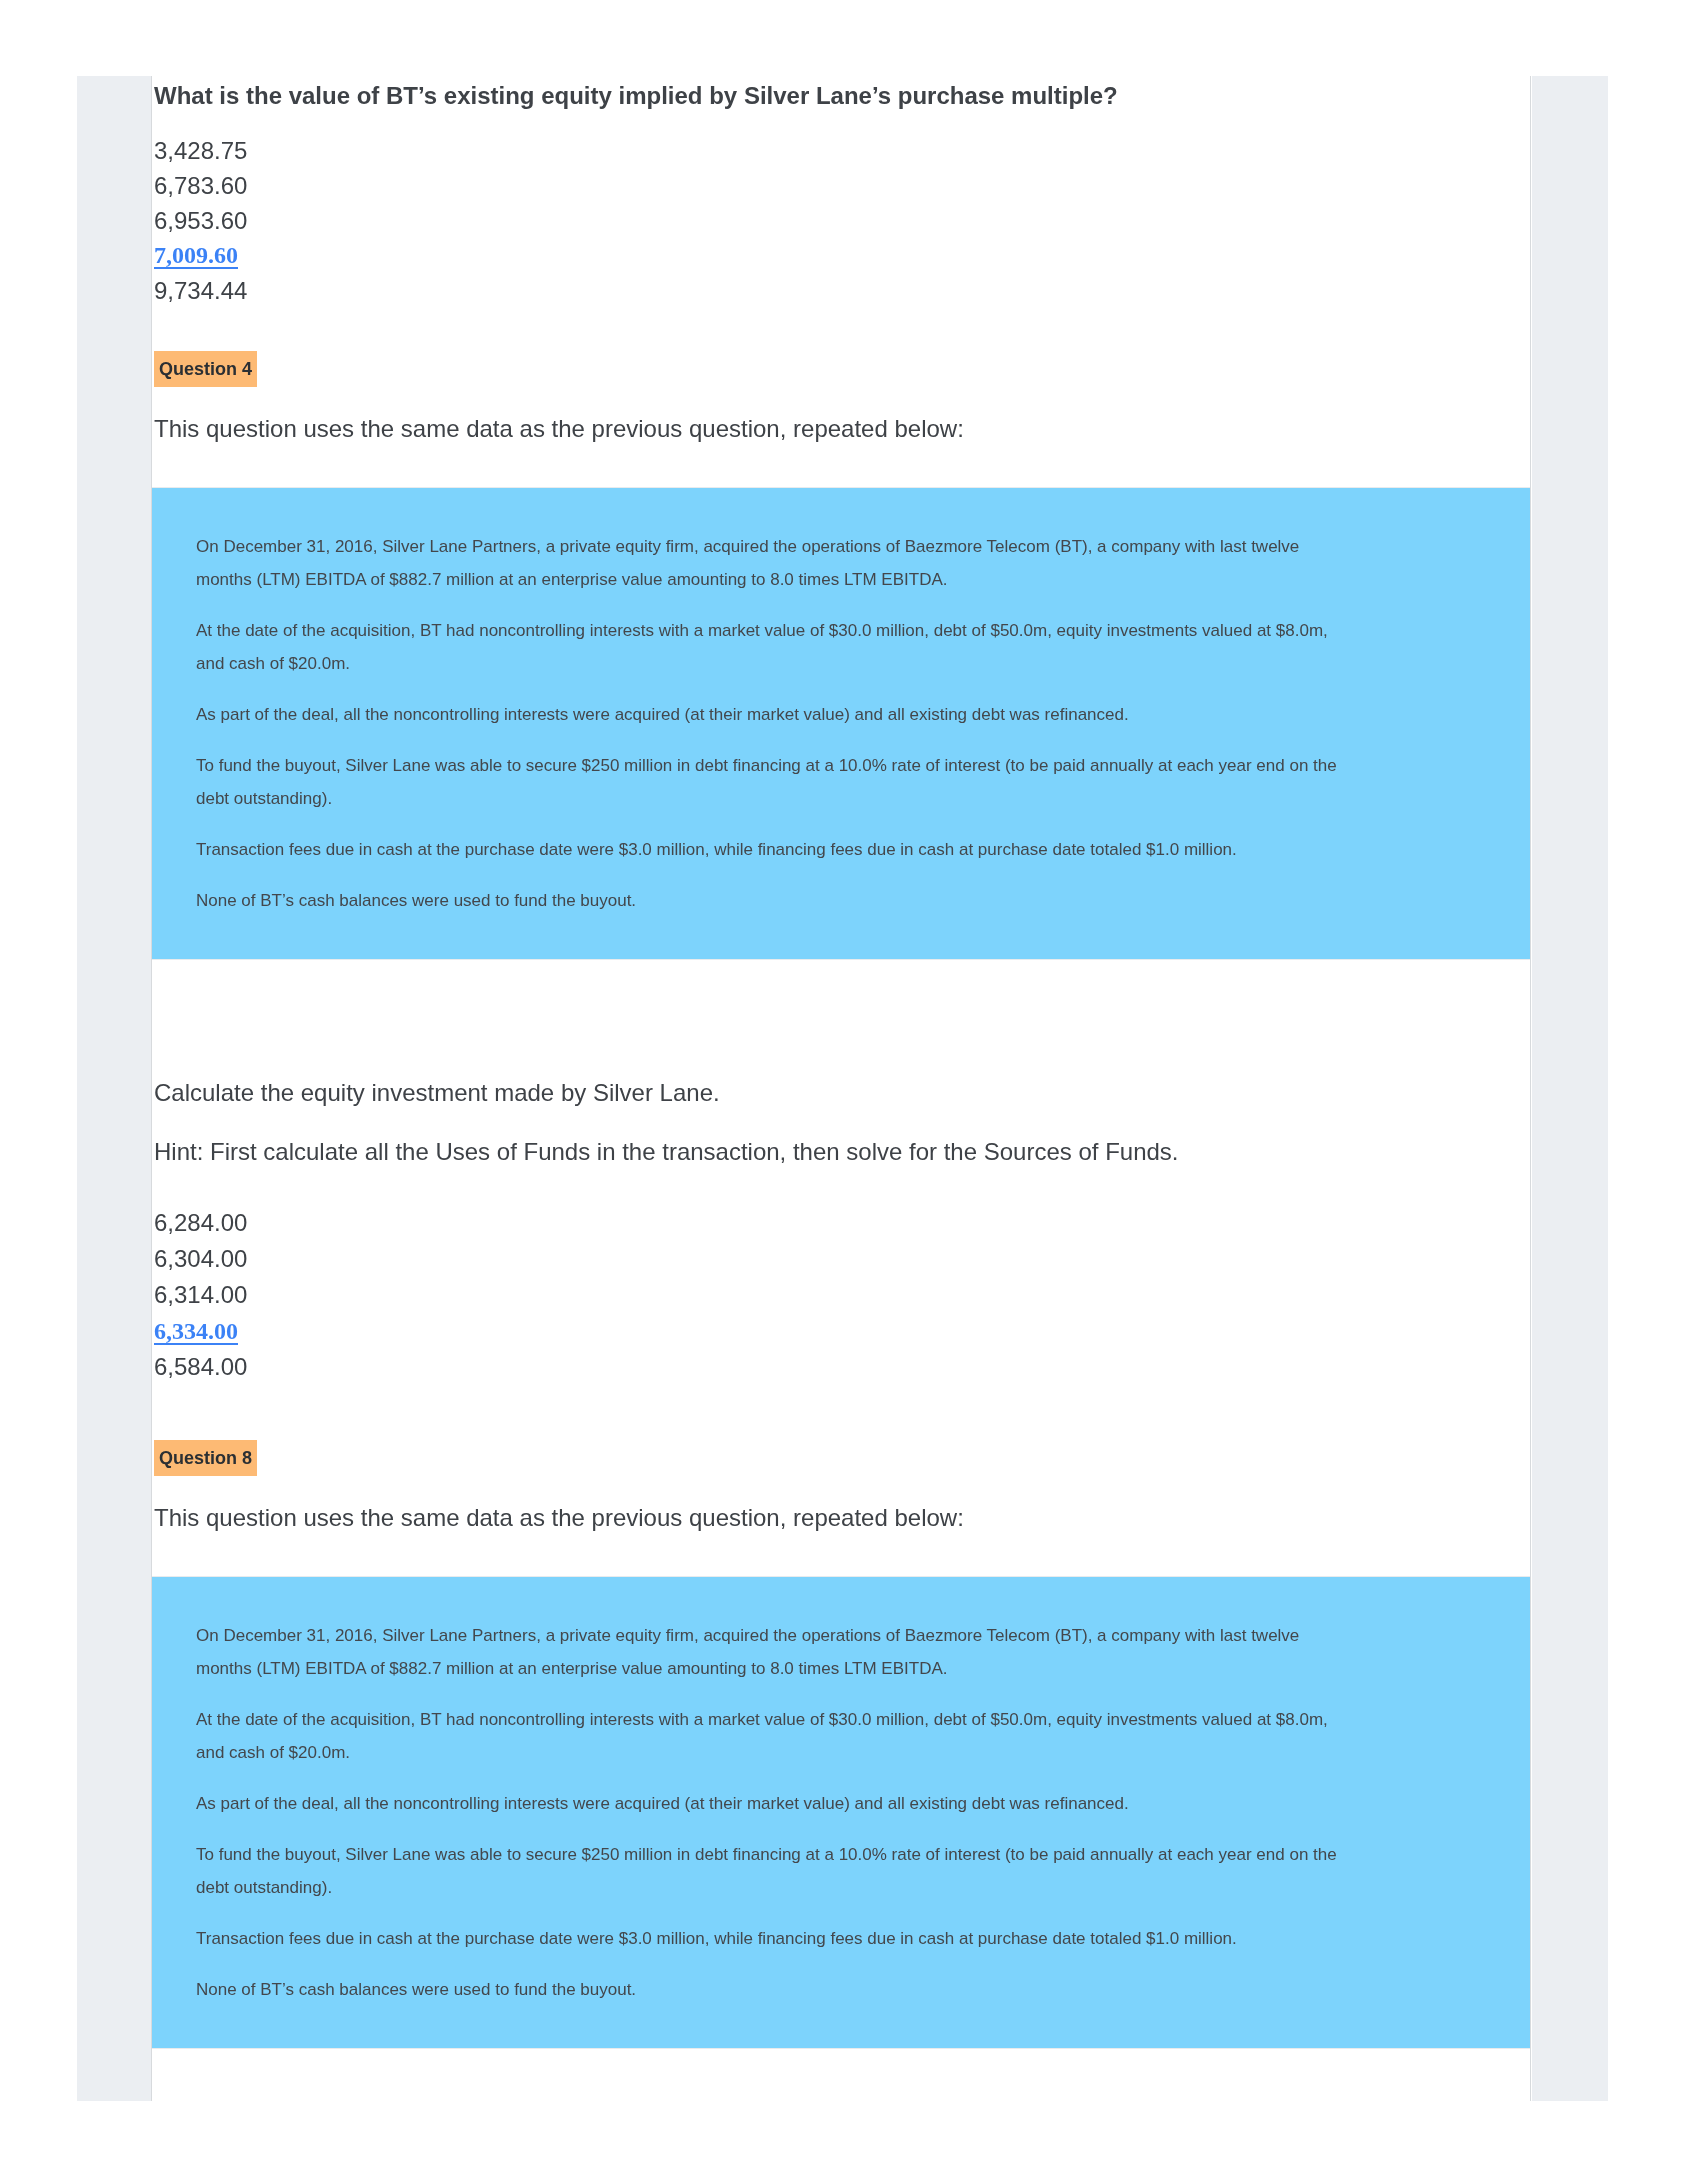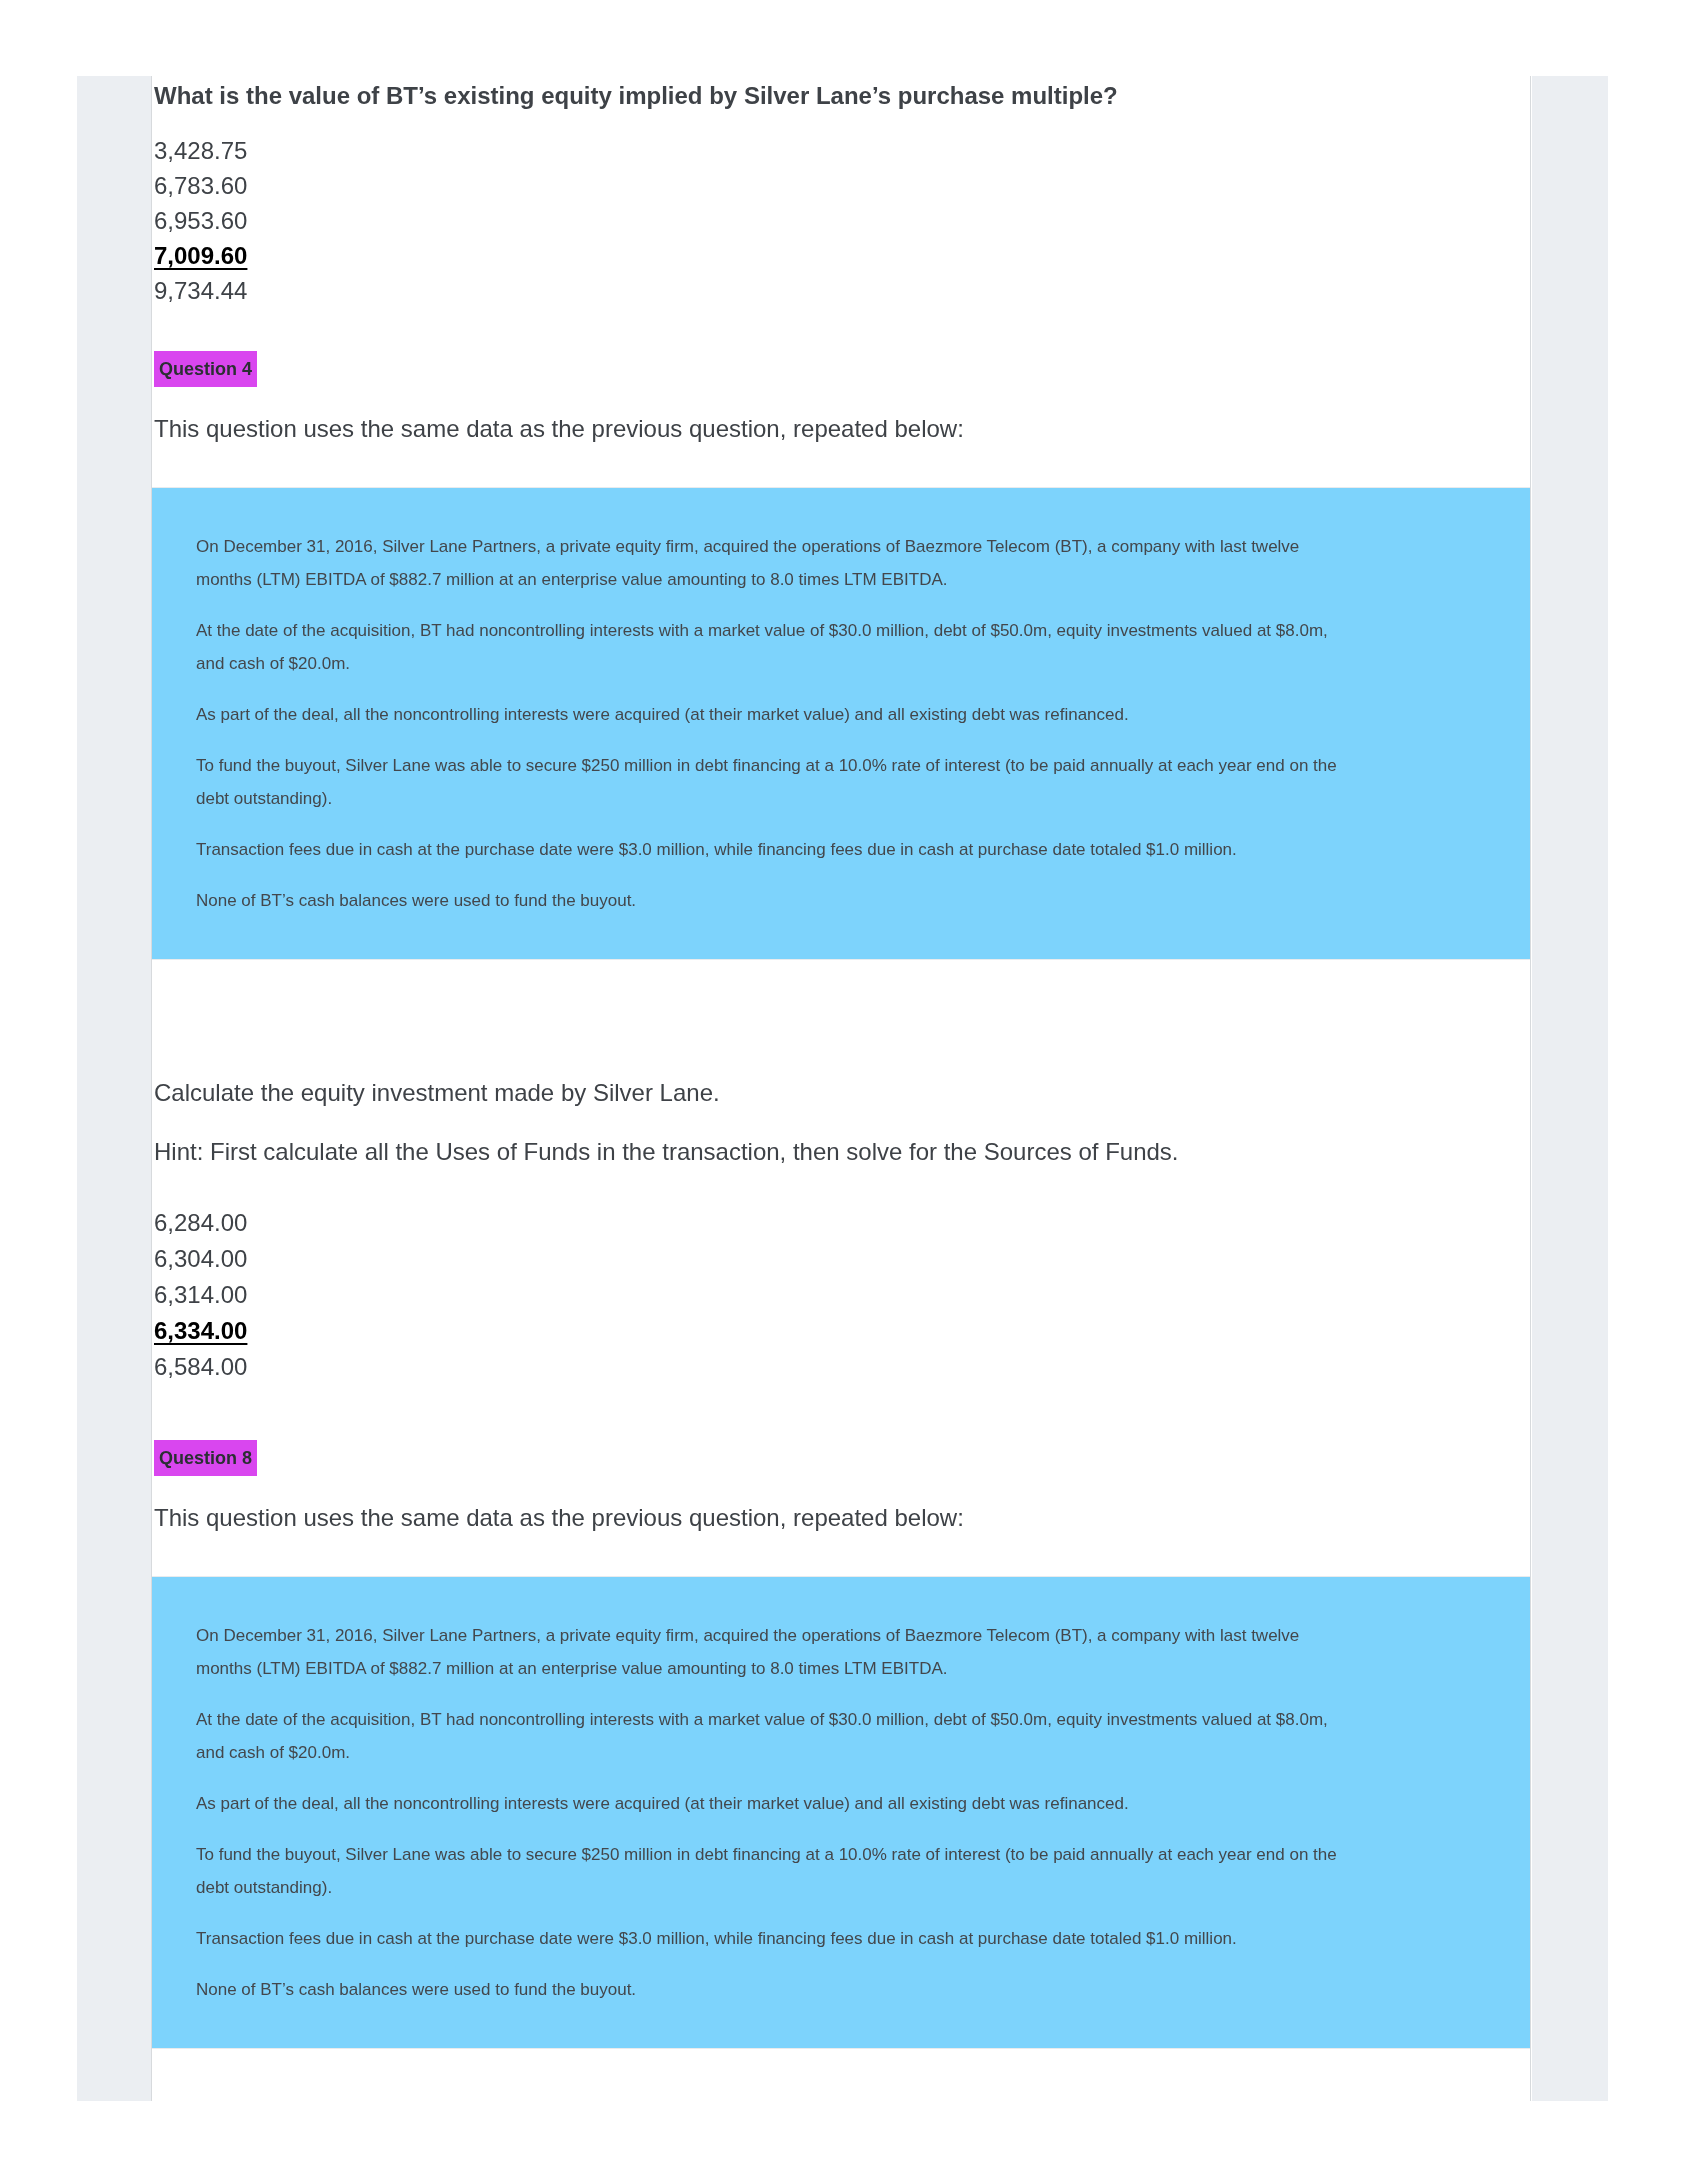--- a/index.html
+++ b/index.html
@@ -15,25 +15,25 @@
     position:absolute;left:151px;top:76px;width:1380px;height:2025px;
     background:#ffffff;border-left:1px solid #d7dadd;border-right:1px solid #d7dadd;
     box-sizing:border-box;overflow:hidden;
   }
   .abs{position:absolute;}
   .qtext{left:2px;font-size:24px;line-height:30px;color:#3e4247;white-space:nowrap;}
   .options{left:2px;font-size:24px;color:#3e4247;}
   .option{height:35px;line-height:35px;white-space:nowrap;}
   .options-2 .option{height:36px;line-height:36px;}
   .option.correct{
-    font-weight:700;color:#000000;
-    text-decoration:underline;text-decoration-thickness:2px;text-underline-offset:4px;
+    font-weight:700;color:#3b82f6;
+    text-decoration:underline;text-decoration-thickness:2px;text-underline-offset:4px;font-family:Liberation Serif, serif;
   }
   .badge{
-    left:2px;width:103px;height:36px;background:#d946ef;color:#2b2f33;
+    left:2px;width:103px;height:36px;background:#fdba74;color:#2b2f33;
     font-size:18px;font-weight:700;line-height:36px;text-align:center;
   }
   .case-box{
     left:0;width:100%;height:473px;background:#7dd3fc;
     border-top:1px solid #e9ebed;border-bottom:1px solid #e9ebed;
     box-sizing:border-box;padding:42px 69px 0 44px;overflow:hidden;
   }
   .case-box p{
     margin:0 0 18px 0;font-size:17px;line-height:33px;color:#43474c;max-width:1158px;
   }

